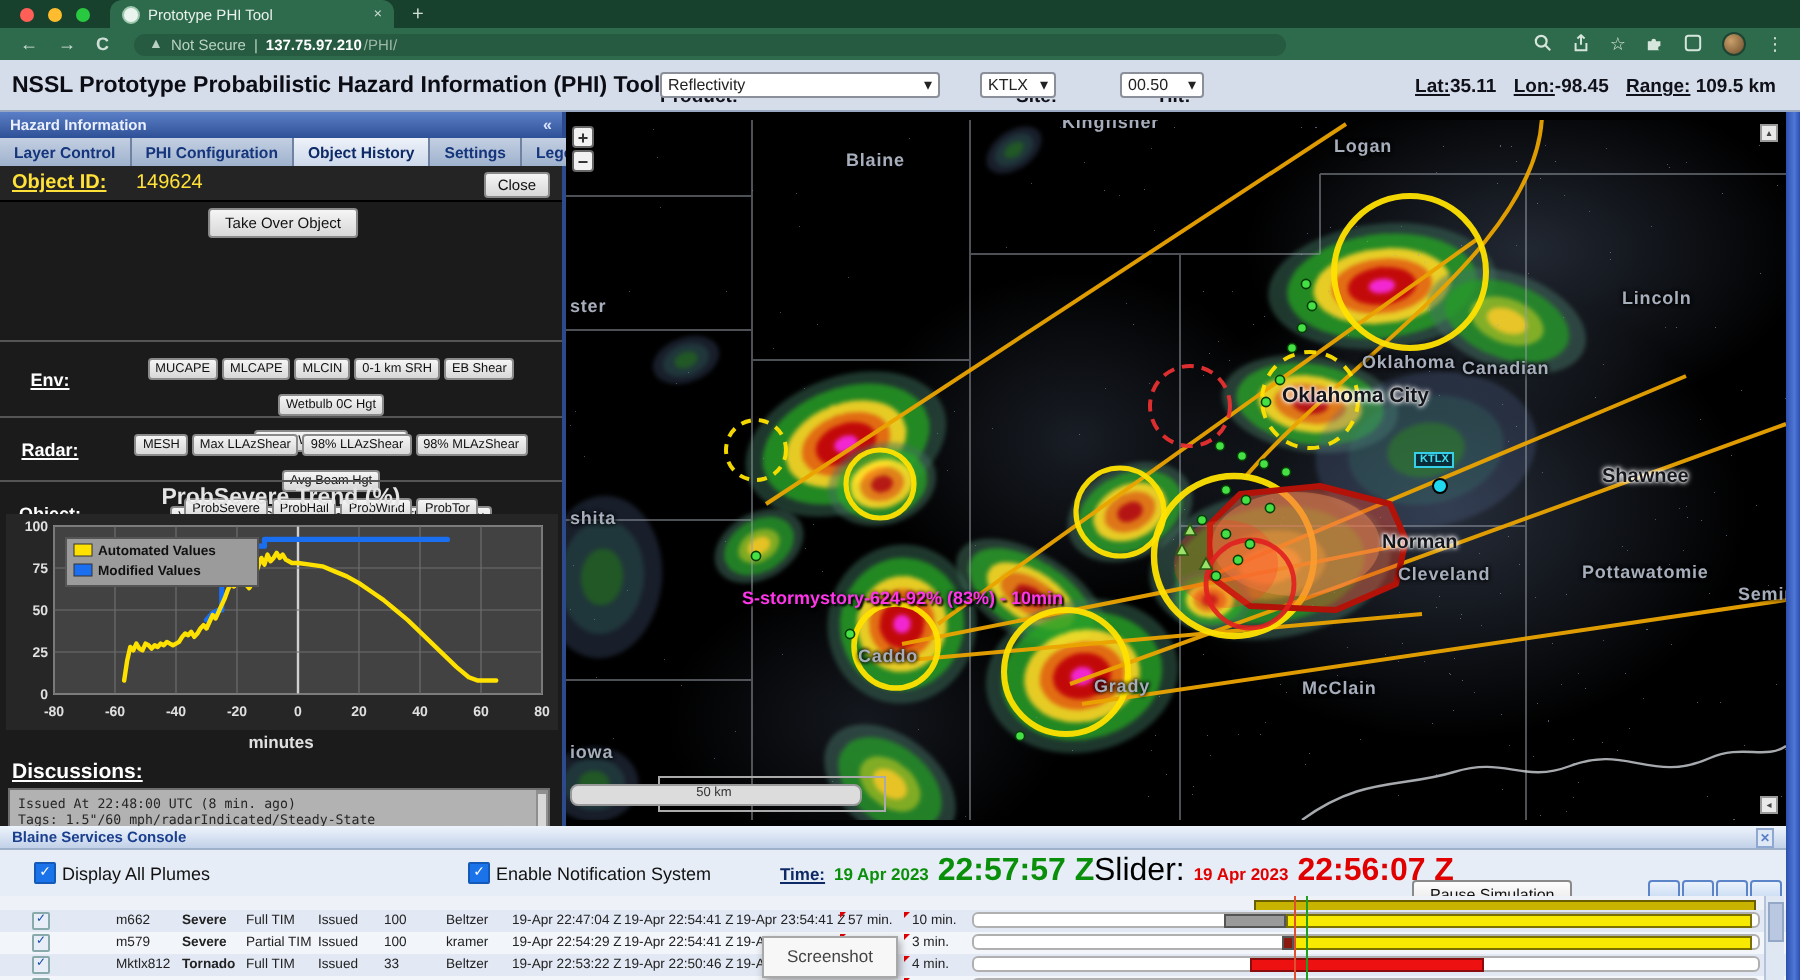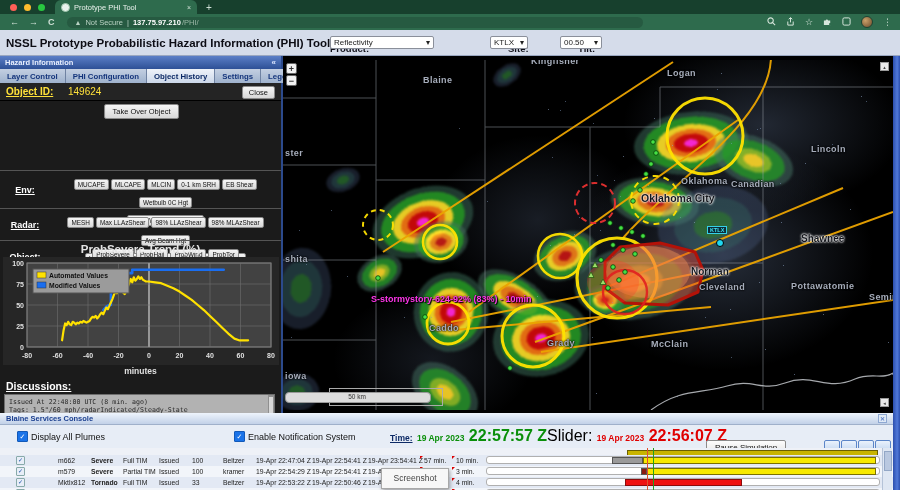--- a/index.html
+++ b/index.html
@@ -141,33 +141,38 @@
           <rect x="1" y="1" width="8" height="8" rx="1.5" fill="none" stroke="#d7e6dc" stroke-width="1.1"></rect>
         </svg>
     </span>
     <span id="avatar"></span>
     <span class="chric" style="margin-right:8px">⋮</span>
   </div>
 
   <div class="abs" id="appheader">
     <span class="title">NSSL Prototype Probabilistic Hazard Information (PHI) Tool</span>
     <span class="abs" style="left:288px;top:8px"><span class="hlabel">Product:</span></span>
-    <span class="fakesel abs" style="left:330px;top:6px;width:104px">
+    <span class="fakesel abs" style="left:330px;top:6px;width:140px">
       <span>Reflectivity</span>
         <span>▾</span>
     </span>
     <span class="abs" style="left:466px;top:8px"><span class="hlabel">Site:</span></span>
     <span class="fakesel abs" style="left:490px;top:6px;width:38px">
       <span>KTLX</span>
         <span>▾</span>
     </span>
     <span class="abs" style="left:536px;top:8px"><span class="hlabel">Tilt:</span></span>
     <span class="fakesel abs" style="left:560px;top:6px;width:42px">
       <span>00.50</span>
         <span>▾</span>
+    </span>
+    <span id="stats">
+      <u>Lat:</u><span>35.11</span>
+      <u>Lon:</u><span>-98.45</span>
+      <u>Range:</u> <span>109.5 km</span>
     </span>
   </div>
 
   <div class="abs" id="leftpanel">
     <div class="abs" id="ptitle">
       <span>Hazard Information</span>
       <span class="mini">«</span>
     </div>
     <div class="abs" id="ptabs">
         <div class="tab">Layer Control</div>

